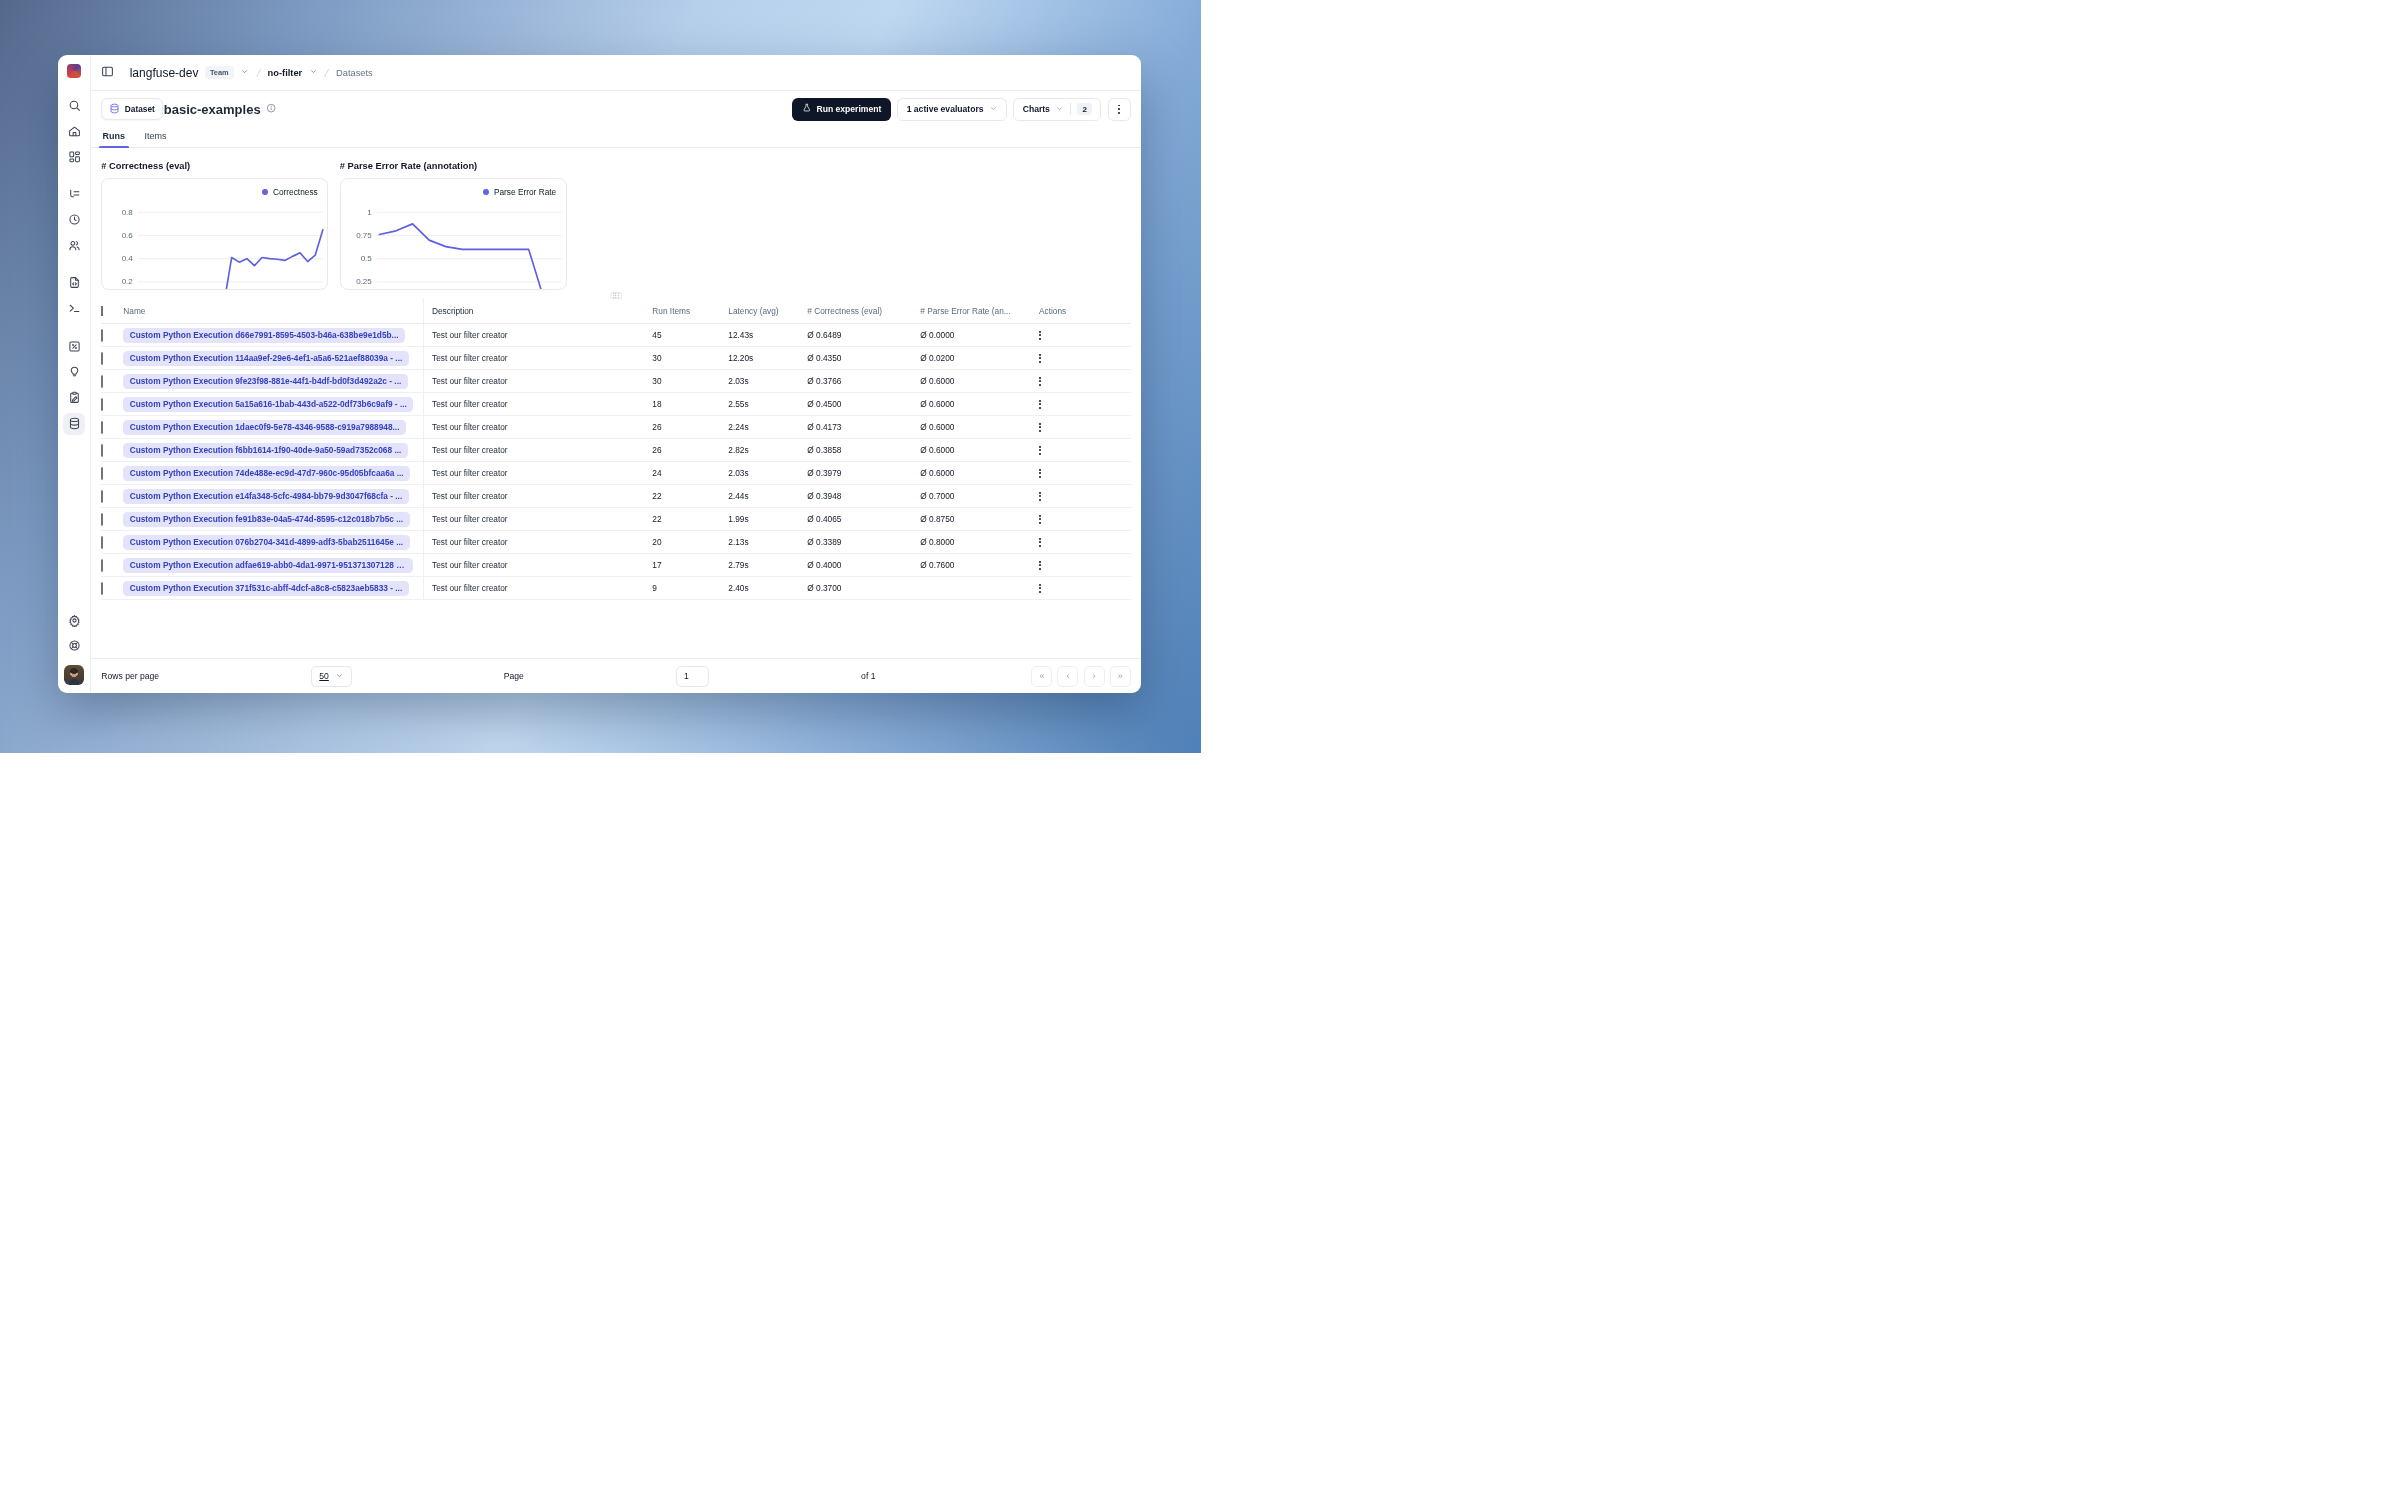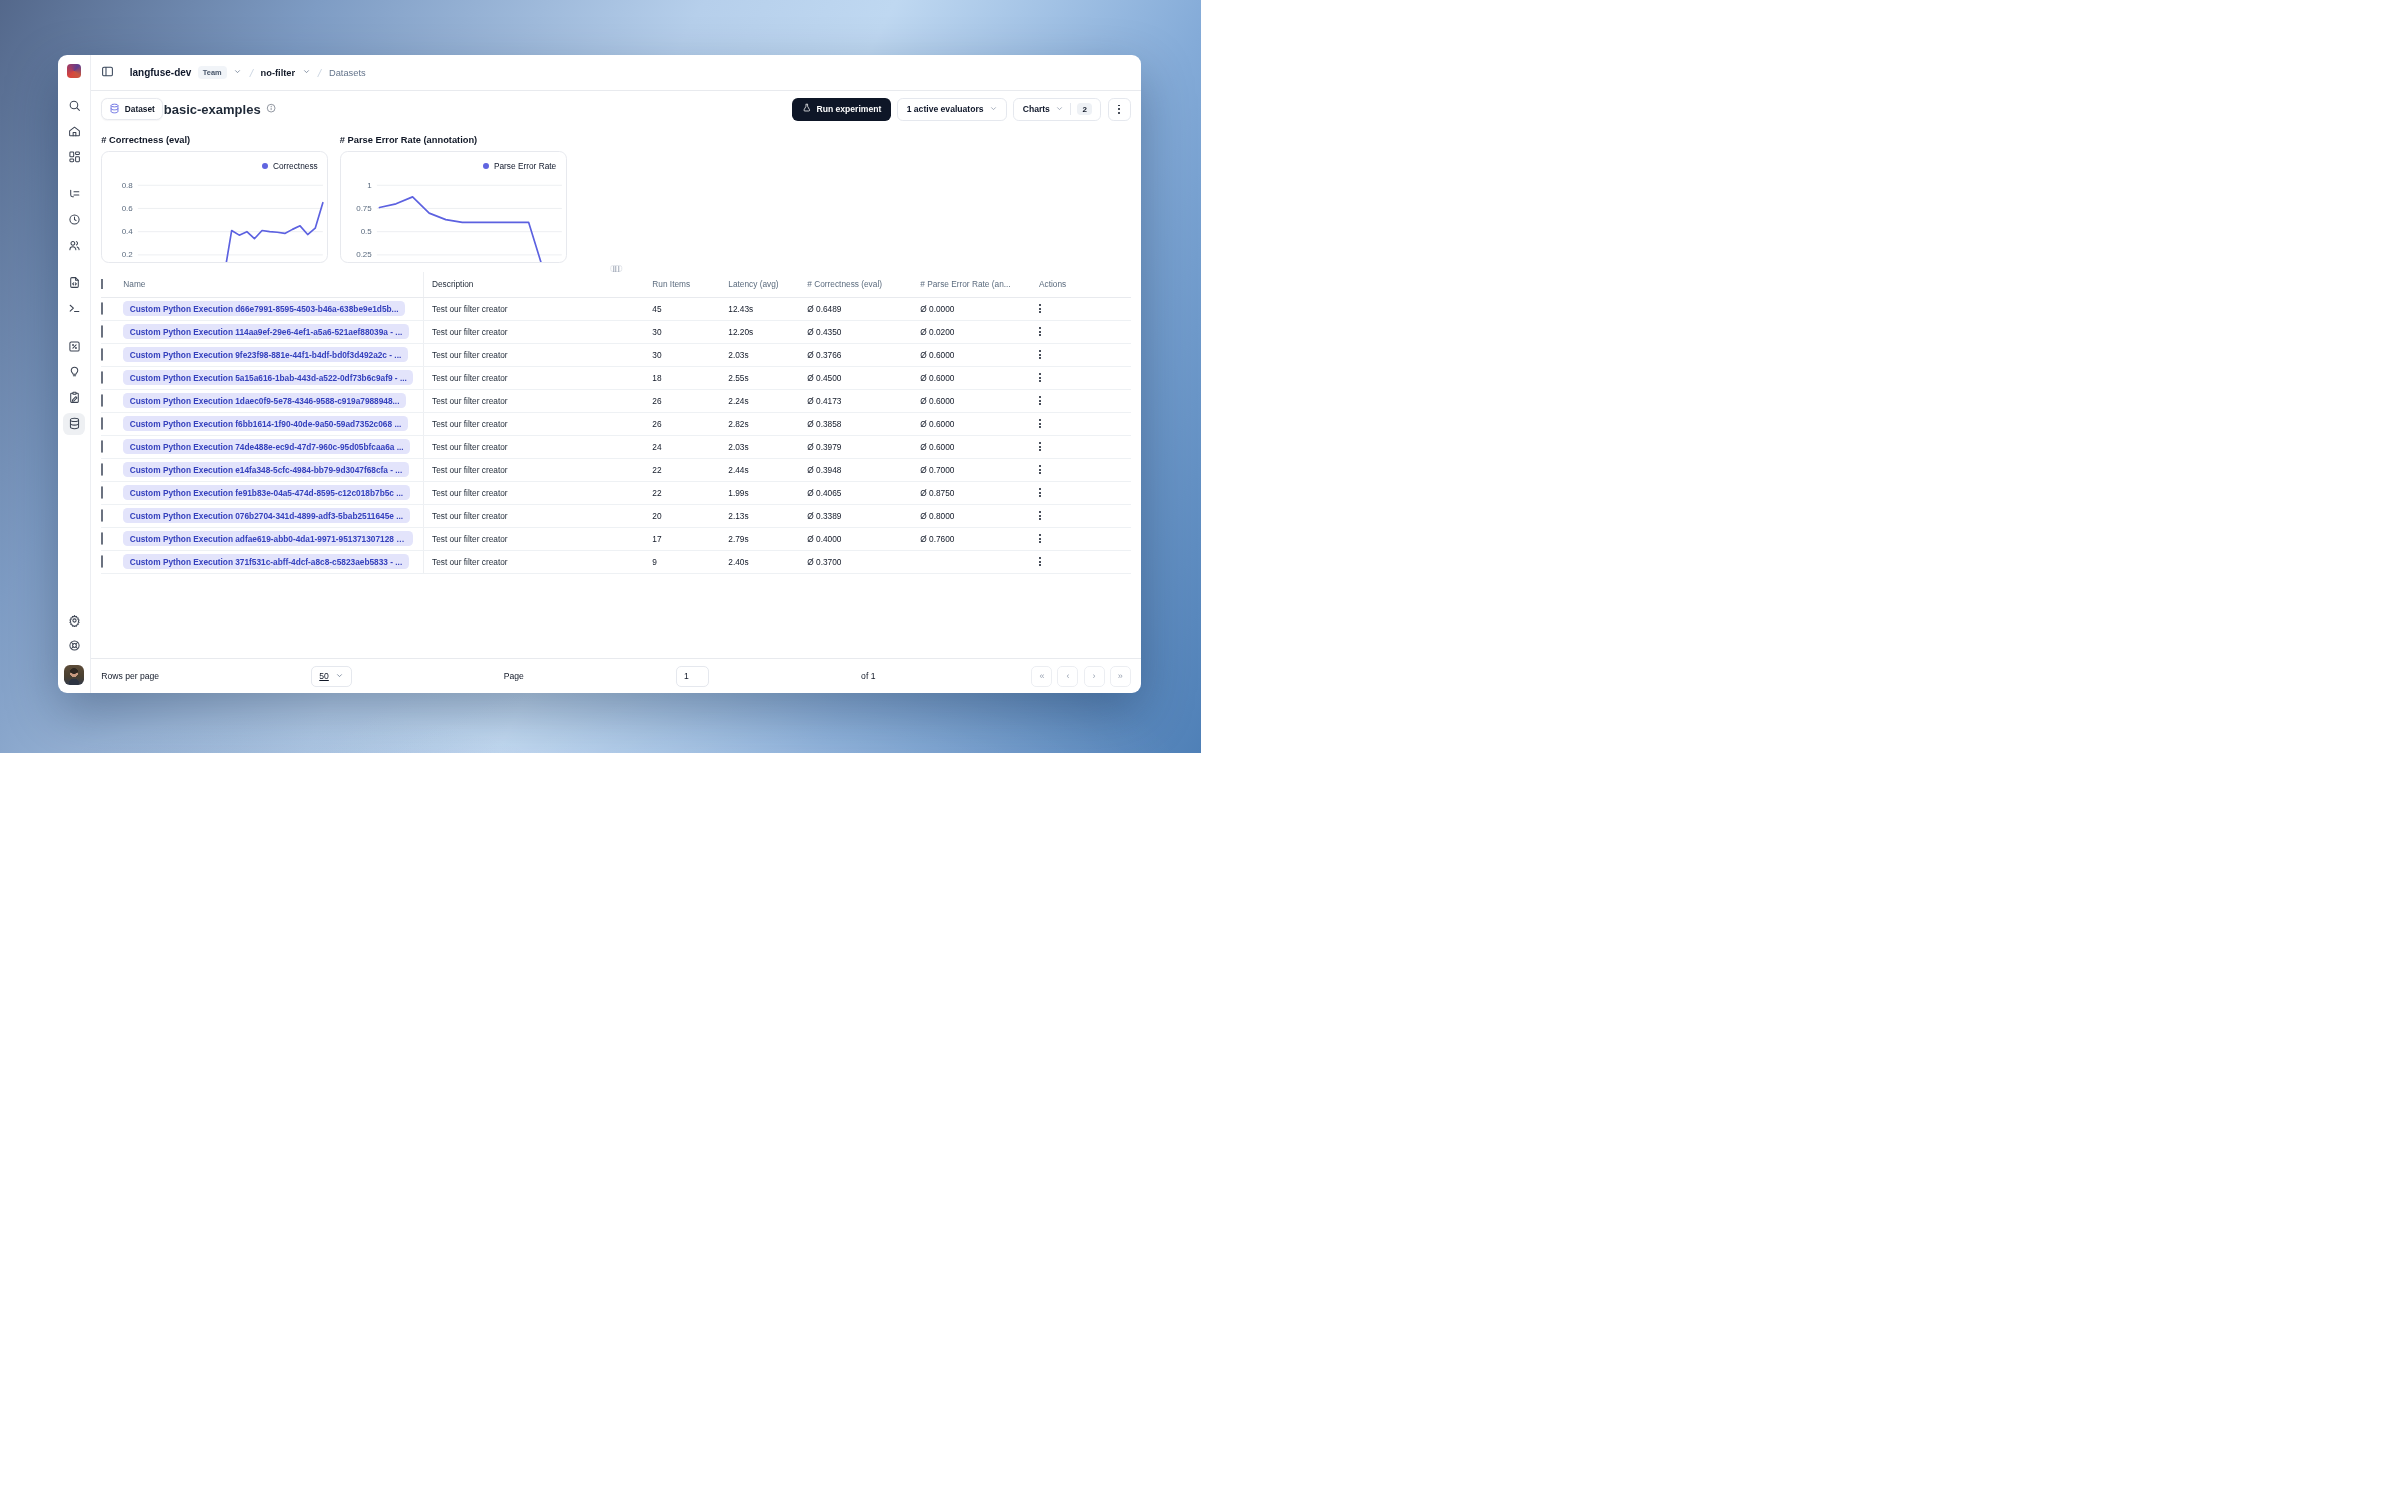--- a/index.html
+++ b/index.html
@@ -33,21 +33,21 @@
       radial-gradient(circle 5.1px at 50% 44%, #c89a80 0 70%, transparent 71%),
       radial-gradient(ellipse 7.7px 5.1px at 50% 88%, #2d3442 0 70%, transparent 71%),
       linear-gradient(180deg,#5d4c39,#4a4030 55%,#343b49);
   }
 
   
   .main { flex:1; display:flex; flex-direction:column; min-width:0; }
   .topbar { height:36px; flex:0 0 36px; border-bottom:0.6px solid #e8eaee; display:flex;
     align-items:center; padding:0 10.3px; gap:6.4px; }
   .topbar svg.panel { width:13px; height:13px; stroke:#334155; stroke-width:1.9; fill:none; }
-  .crumb-project { font-size:10px; font-weight:700; color:#0f172a; margin-left:9px; }
+  .crumb-project { font-size:12px; font-weight:400; color:#0f172a; margin-left:9px; }
   .badge-team { background:#f1f4f8; color:#475569; font-size:7.4px; font-weight:600;
     border-radius:3.8px; padding:1.9px 5.1px; }
   .chev { width:9px; height:9px; stroke:#64748b; stroke-width:2; fill:none; }
   .slash { color:#cbd5e1; font-size:11px; transform:skewX(-12deg); margin:0 1.3px; }
   .crumb-env { font-size:9.3px; font-weight:600; color:#111827; }
   .crumb-section { font-size:9.3px; color:#64748b; }
 
   .content { flex:1; display:flex; flex-direction:column; padding:0 10.3px; min-height:0; }
 
   .dataset-row { margin-top:5.1px; height:26px; display:flex; align-items:center; }
@@ -310,20 +310,24 @@
             <button class="btn-icon">
               <span class="dots">
                   <i></i>
                   <i></i>
                   <i></i>
                 </span>
             </button>
           </div>
         </div>
 
+        <div class="tabs">
+          <span class="tab active">Runs</span>
+          <span class="tab inactive">Items</span>
+        </div>
 
         <div class="charts-row">
           <div class="chart-block">
             <div class="chart-title"># Correctness (eval)</div>
             <div class="chart-card">
               <div class="legend">
                 <i></i>
                 <span>Correctness</span>
               </div>
             <svg width="226" height="128" viewBox="0 0 353 200">

